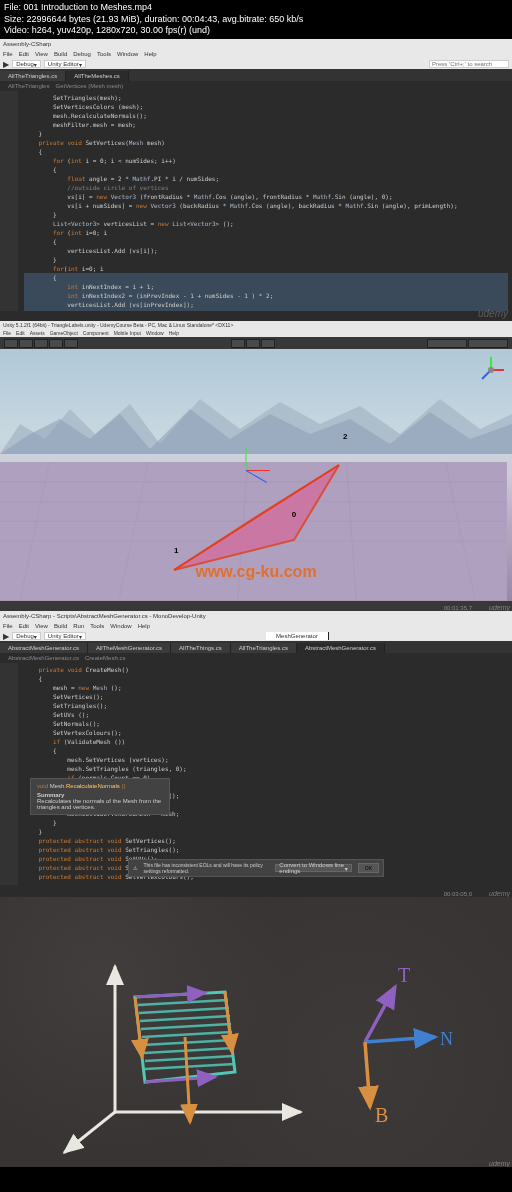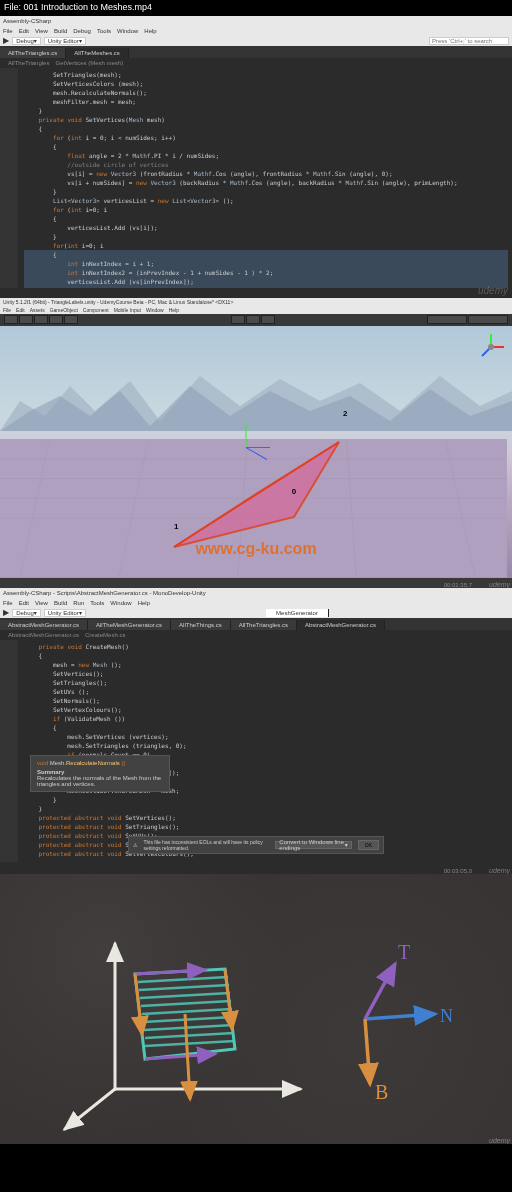--- a/index.html
+++ b/index.html
@@ -58,20 +58,22 @@
 
 
 .chalk-panel { background: #383434; height: 270px; position: relative; background-image: radial-gradient(circle at 20% 30%, rgba(80,76,74,0.4) 0%, transparent 40%), radial-gradient(circle at 70% 60%, rgba(70,66,64,0.4) 0%, transparent 50%); }
 .chalk-svg { width: 100%; height: 100%; }
 </style>
 </head>
 <body>
 
 <div class="meta-info">
   <div>File: 001 Introduction to Meshes.mp4</div>
+  <div>Size: 22996644 bytes (21.93 MiB), duration: 00:04:43, avg.bitrate: 650 kb/s</div>
+  <div>Video: h264, yuv420p, 1280x720, 30.00 fps(r) (und)</div>
 </div>
 
 <div class="vs-panel">
   <div class="vs-titlebar">
     <span>Assembly-CSharp</span>
   </div>
   <div class="vs-menubar">
     <span>File</span>
     <span>Edit</span>
     <span>View</span>

